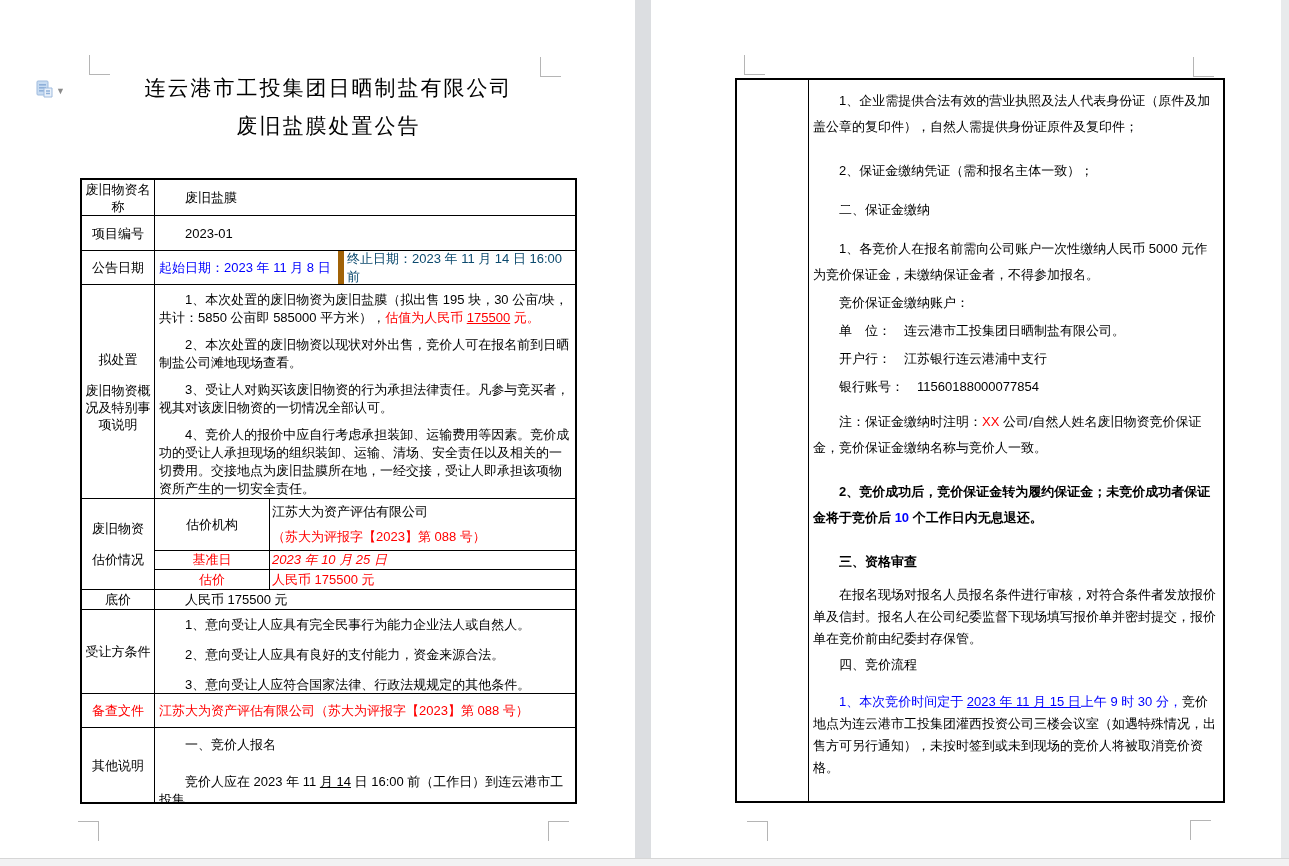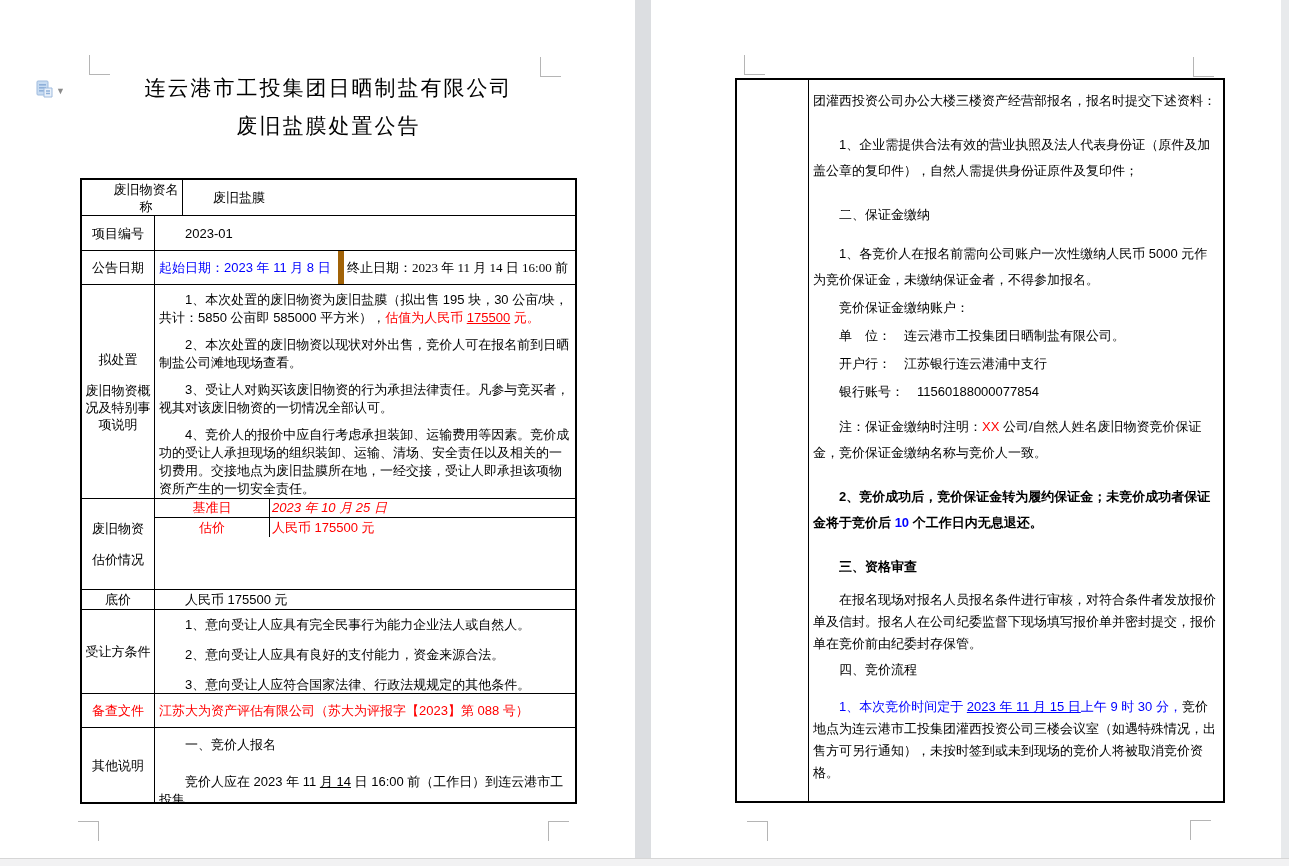--- a/index.html
+++ b/index.html
@@ -31,21 +31,21 @@
   
   .tbl{position:absolute;left:80px;top:178px;width:497px;border:2px solid #000;box-sizing:border-box;font-size:13px;}
   .trow{display:flex;border-bottom:1px solid #000;box-sizing:border-box;}
   .trow:last-child{border-bottom:none;}
   .tlabel{width:73px;flex:0 0 73px;border-right:1px solid #000;box-sizing:border-box;
           display:flex;flex-direction:column;align-items:center;justify-content:center;
           text-align:center;line-height:17px;}
   .tval{flex:1;display:flex;align-items:center;box-sizing:border-box;}
   .pad30{padding-left:30px;}
   .pad4{padding-left:4px;}
-  .r1{height:36px;padding-left:28px;} .r2{height:35px;} .r3{height:34px;} .r4{height:214px;}
+  .r1{height:36px;} .r2{height:35px;} .r3{height:34px;} .r4{height:214px;}
   .r5{height:91px;} .r6{height:20px;} .r7{height:84px;} .r8{height:34px;} .r9{height:74px;}
   .r3 .cell1{flex:0 0 189px;border-right:6px solid #a16207;box-sizing:border-box;display:flex;align-items:center;padding-left:4px;}
   .r3 .cell2{flex:1;display:flex;align-items:center;padding-left:3px;}
   .lbl-gap{margin-top:14px;}
   .doc-paras{flex:1;padding:6px 4px 0 4px;overflow:hidden;box-sizing:border-box;}
   .r4 .para{line-height:18px;margin-bottom:9px;}
   .r7 .para{line-height:18px;margin-bottom:12px;}
   .r9 .para{line-height:18px;margin-bottom:17px;padding-top:2px;}
   .para{text-indent:2em;}
   .para.noindent{text-indent:0;}
@@ -116,21 +116,21 @@
             <span>2023-01</span>
           </div>
       </div>
 
       <div class="trow r3">
         <div class="tlabel">公告日期</div>
         <div class="cell1">
             <span style="color: rgb(0, 0, 255);">起始日期：2023 年 11 月 8 日</span>
           </div>
         <div class="cell2">
-            <span style="color: #000000; font-family: Liberation Serif, serif;">终止日期：2023 年 11 月 14 日 16:00 前</span>
+            <span style="color: #0c4a6e;">终止日期：2023 年 11 月 14 日 16:00 前</span>
           </div>
       </div>
 
       <div class="trow r4">
         <div class="tlabel">
           <span>拟处置</span>
           <span class="lbl-gap">废旧物资概况及特别事项说明</span>
         </div>
         <div class="doc-paras">
             <div class="para"><span>1、本次处置的废旧物资为废旧盐膜（拟出售 195 块，30 公亩/块，共计：5850 公亩即 585000 平方米），</span><span style="color: rgb(255, 0, 0);">估值为人民币 </span><span style="color: rgb(255, 0, 0); text-decoration: underline;">175500</span><span style="color: rgb(255, 0, 0);"> 元。</span></div>
@@ -139,20 +139,29 @@
             <div class="para"><span>4、竞价人的报价中应自行考虑承担装卸、运输费用等因素。竞价成功的受让人承担现场的组织装卸、运输、清场、安全责任以及相关的一切费用。交接地点为废旧盐膜所在地，一经交接，受让人即承担该项物资所产生的一切安全责任。</span></div>
           </div>
       </div>
 
       <div class="trow r5">
         <div class="tlabel">
           <span>废旧物资</span>
           <span class="lbl-gap">估价情况</span>
         </div>
         <div class="r5-right">
+          <div class="r5-row r5a">
+            <div class="r5-lab">
+                <span>估价机构</span>
+              </div>
+            <div class="r5-val">
+                <span>江苏大为资产评估有限公司</span>
+                <span style="color: rgb(255, 0, 0);">（苏大为评报字【2023】第 088 号）</span>
+              </div>
+          </div>
           <div class="r5-row r5b">
             <div class="r5-lab">
                 <span style="color: rgb(255, 0, 0);">基准日</span>
               </div>
             <div class="r5-val">
                 <span style="color: rgb(255, 0, 0); font-style: italic;">2023 年 10 月 25 日</span>
               </div>
           </div>
           <div class="r5-row r5c">
             <div class="r5-lab">
@@ -206,22 +215,22 @@
   <div class="page page2">
 
     <div class="crop cm-a" style="left:93px;top:55px;"></div>
     <div class="crop cm-a" style="left:542px;top:57px;"></div>
     <div class="crop cm-b" style="left:96px;top:821px;"></div>
     <div class="crop cm-c" style="left:539px;top:820px;"></div>
 
     <div class="tbl2">
       <div class="tbl2-label"></div>
       <div class="tbl2-content">
-          <div class="para noindent sp-lg"><span>团灌西投资公司办公大楼三楼资产经营部报名，报名时提交下述资料：</span></div>
           <div class="para sp-lg"><span>1、企业需提供合法有效的营业执照及法人代表身份证（原件及加盖公章的复印件），自然人需提供身份证原件及复印件；</span></div>
+          <div class="para sp-md"><span>2、保证金缴纳凭证（需和报名主体一致）；</span></div>
           <div class="para sp-md"><span>二、保证金缴纳</span></div>
           <div class="para sp-xs"><span>1、各竞价人在报名前需向公司账户一次性缴纳人民币 5000 元作为竞价保证金，未缴纳保证金者，不得参加报名。</span></div>
           <div class="para sp-xs"><span>竞价保证金缴纳账户：</span></div>
           <div class="para sp-xs"><span>单　位：　连云港市工投集团日晒制盐有限公司。</span></div>
           <div class="para sp-xs"><span>开户行：　江苏银行连云港浦中支行</span></div>
           <div class="para sp-sm"><span>银行账号：　11560188000077854</span></div>
           <div class="para sp-lg"><span>注：保证金缴纳时注明：</span><span style="color: rgb(255, 0, 0);">XX</span><span> 公司/自然人姓名废旧物资竞价保证金，竞价保证金缴纳名称与竞价人一致。</span></div>
           <div class="para sp-lg"><span style="font-weight: bold;">2、竞价成功后，竞价保证金转为履约保证金；未竞价成功者保证金将于竞价后 </span><span style="color: rgb(0, 0, 255); font-weight: bold;">10</span><span style="font-weight: bold;"> 个工作日内无息退还。</span></div>
           <div class="para sp-sm"><span style="font-weight: bold;">三、资格审查</span></div>
           <div class="para tight sp-xs"><span>在报名现场对报名人员报名条件进行审核，对符合条件者发放报价单及信封。报名人在公司纪委监督下现场填写报价单并密封提交，报价单在竞价前由纪委封存保管。</span></div>

